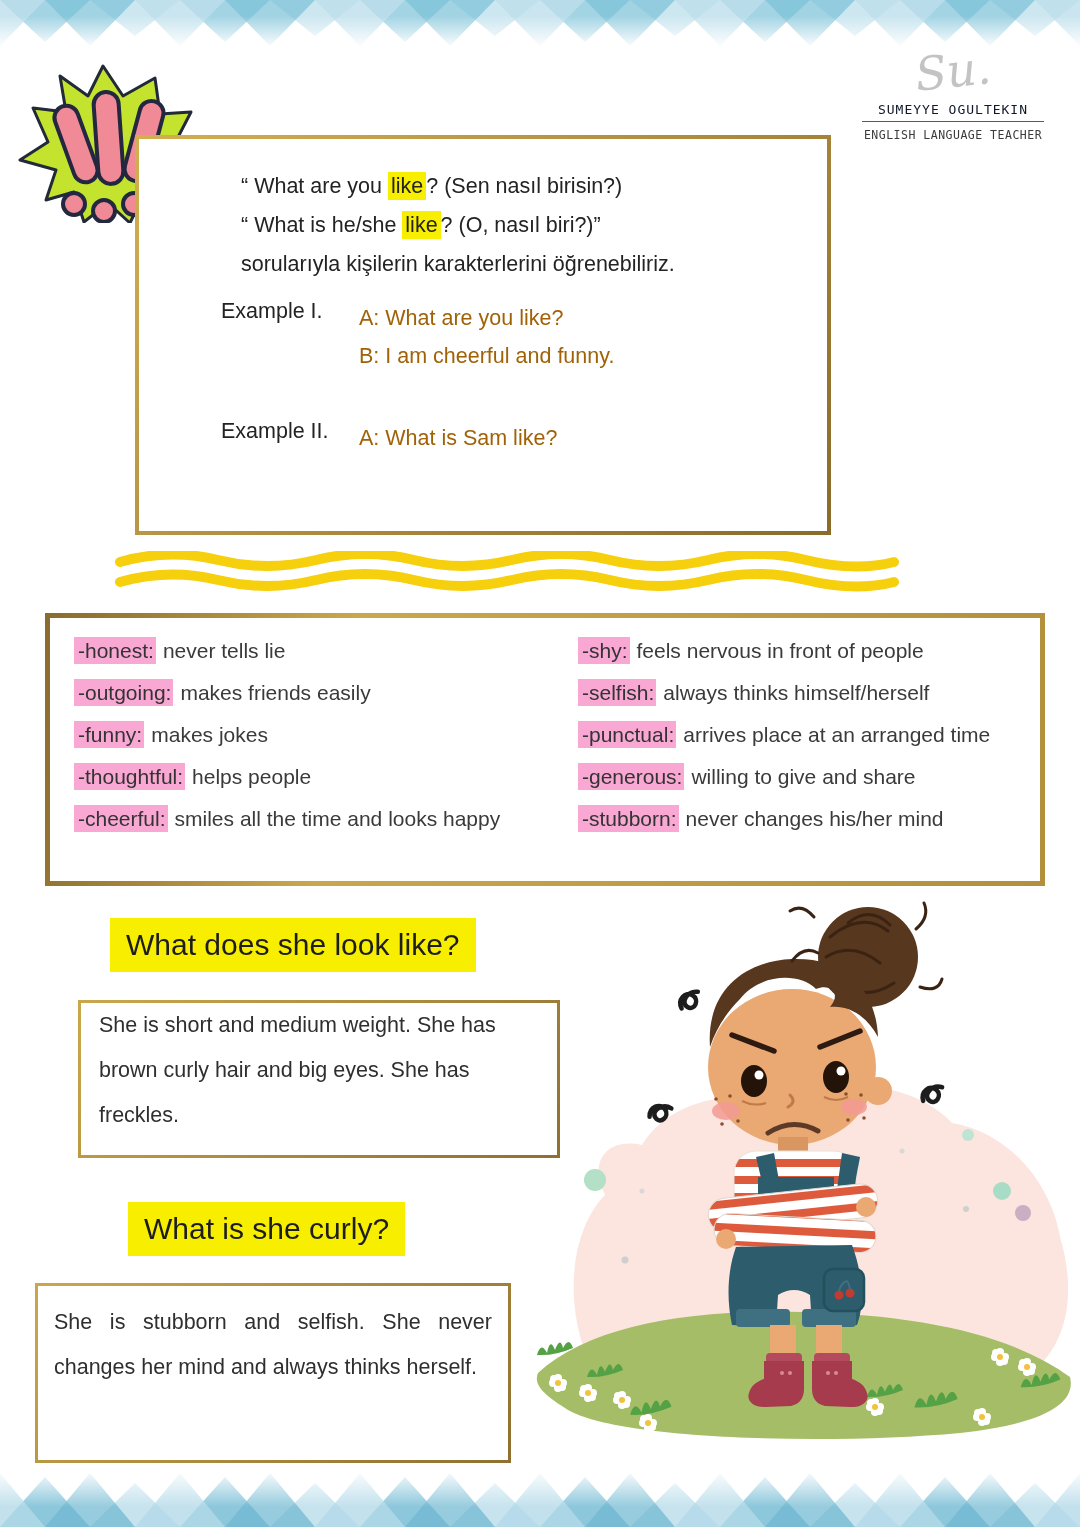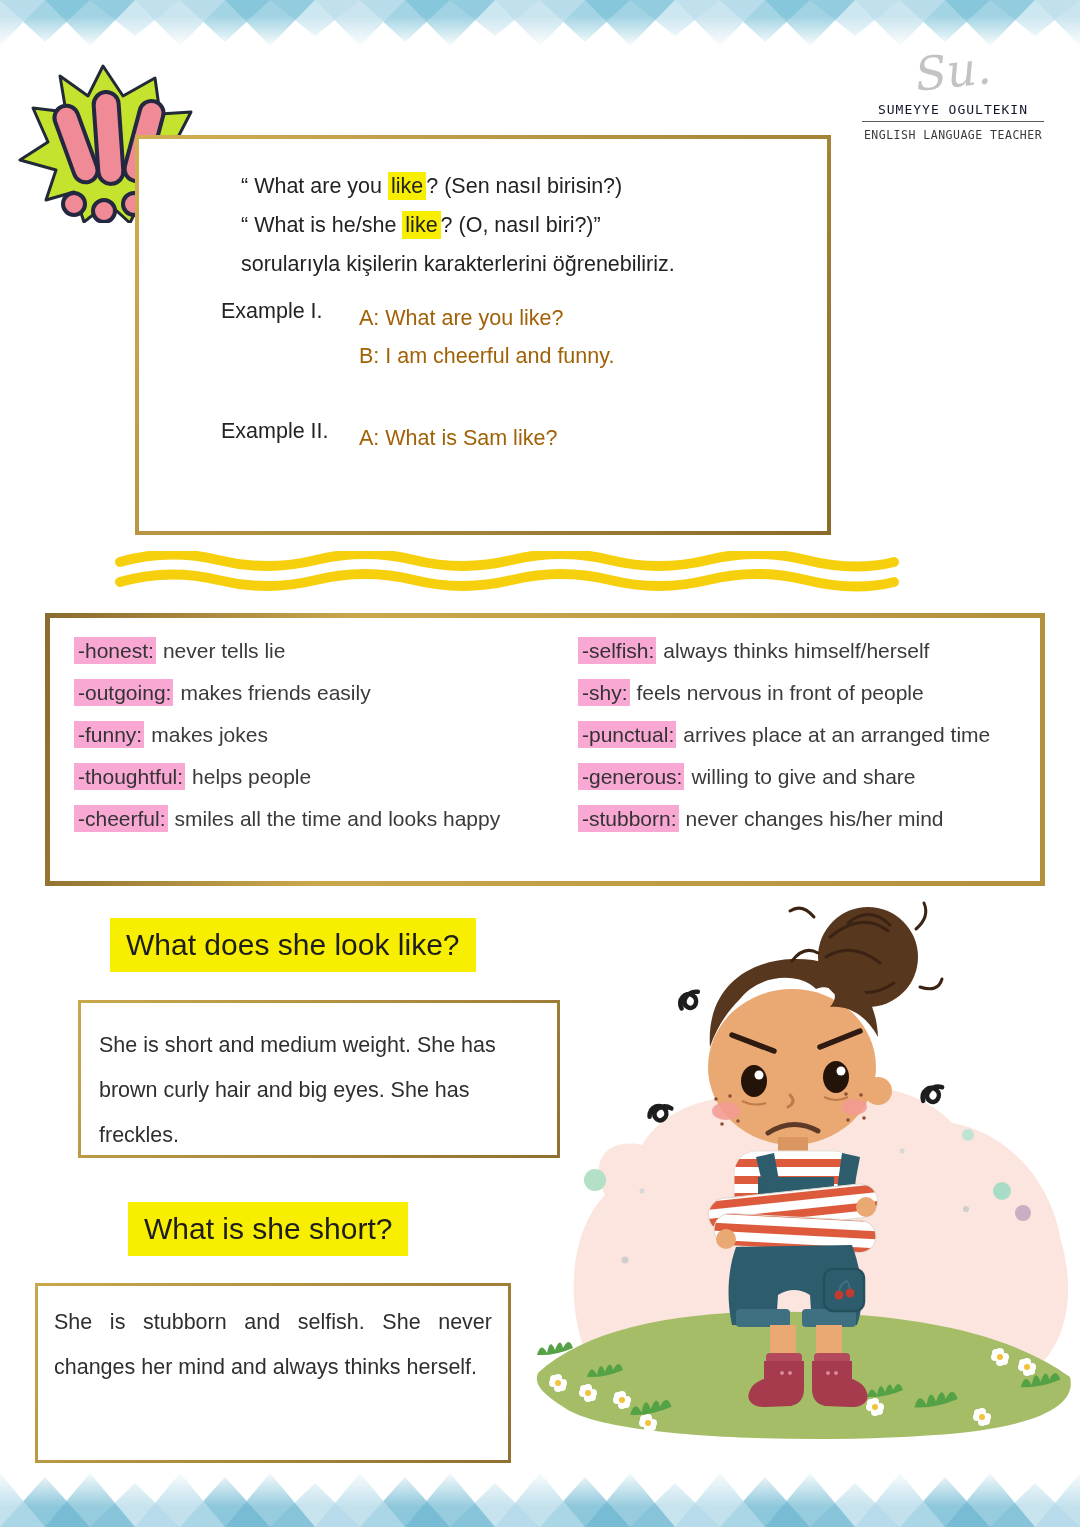--- a/index.html
+++ b/index.html
@@ -40,21 +40,21 @@
   .vocab-item .term{background:#f9a8d4;padding:2px 2px 2px 4px;color:#333;}
   .vocab-item .def{margin-left:7px;}
   
   .sec-heading{font-size:30px;color:#1d1d1d;background:#f8ee00;padding:10px 16px;display:inline-block;}
   .h1pos{left:110px;top:918px;}
   .h2pos{left:128px;top:1202px;}
   
   .desc-box{background:#fff;border:3px solid #b2903c;
     border-image:linear-gradient(135deg,#c9a84c,#8f7030) 1;
     font-size:21.5px;line-height:45px;color:#2f2f2f;}
-  .box1{left:78px;top:1000px;width:482px;height:158px;padding:20px 18px;box-sizing:border-box;}
+  .box1{left:78px;top:1000px;width:482px;height:158px;padding:0 18px;box-sizing:border-box;}
   .box2{left:35px;top:1283px;width:476px;height:180px;padding:14px 16px;box-sizing:border-box;text-align:justify;}
   .illu{left:530px;top:895px;}
 </style>
 </head>
 <body>
 
 <div id="page">
 
   <svg class="abs deco" style="top:0" width="1080" height="48" viewBox="0 0 1080 48" preserveAspectRatio="none">
     <defs>
@@ -145,37 +145,37 @@
 
   <div class="abs vocab-box">
     <div class="vocab-col left">
       <div class="vocab-item"><span class="term">-honest:</span><span class="def">never tells lie</span></div>
       <div class="vocab-item"><span class="term">-outgoing:</span><span class="def">makes friends easily</span></div>
       <div class="vocab-item"><span class="term">-funny:</span><span class="def">makes jokes</span></div>
       <div class="vocab-item"><span class="term">-thoughtful:</span><span class="def">helps people</span></div>
       <div class="vocab-item"><span class="term">-cheerful:</span><span class="def">smiles all the time and looks happy</span></div>
     </div>
     <div class="vocab-col right">
+      <div class="vocab-item"><span class="term">-shy:</span><span class="def">feels nervous in front of people</span></div>
       <div class="vocab-item"><span class="term">-selfish:</span><span class="def">always thinks himself/herself</span></div>
-      <div class="vocab-item"><span class="term">-shy:</span><span class="def">feels nervous in front of people</span></div>
       <div class="vocab-item"><span class="term">-punctual:</span><span class="def">arrives place at an arranged time</span></div>
       <div class="vocab-item"><span class="term">-generous:</span><span class="def">willing to give and share</span></div>
       <div class="vocab-item"><span class="term">-stubborn:</span><span class="def">never changes his/her mind</span></div>
     </div>
   </div>
 
   <div class="abs h1pos">
     <span class="sec-heading">What does she look like?</span>
   </div>
   <div class="abs desc-box box1">
     <span>She is short and medium weight. She has brown curly hair and big eyes. She has freckles.</span>
   </div>
 
   <div class="abs h2pos">
-    <span class="sec-heading">What is she short?</span>
+    <span class="sec-heading">What is she curly?</span>
   </div>
   <div class="abs desc-box box2">
     <span>She is stubborn and selfish. She never changes her mind and always thinks herself.</span>
   </div>
 
   <svg class="abs illu" width="550" height="560" viewBox="0 0 550 560">
     <defs>
       <pattern id="stripes" width="12" height="17" patternUnits="userSpaceOnUse">
         <rect width="12" height="17" fill="#ffffff"></rect>
         <rect y="9" width="12" height="8" fill="#dd5b3c"></rect>

